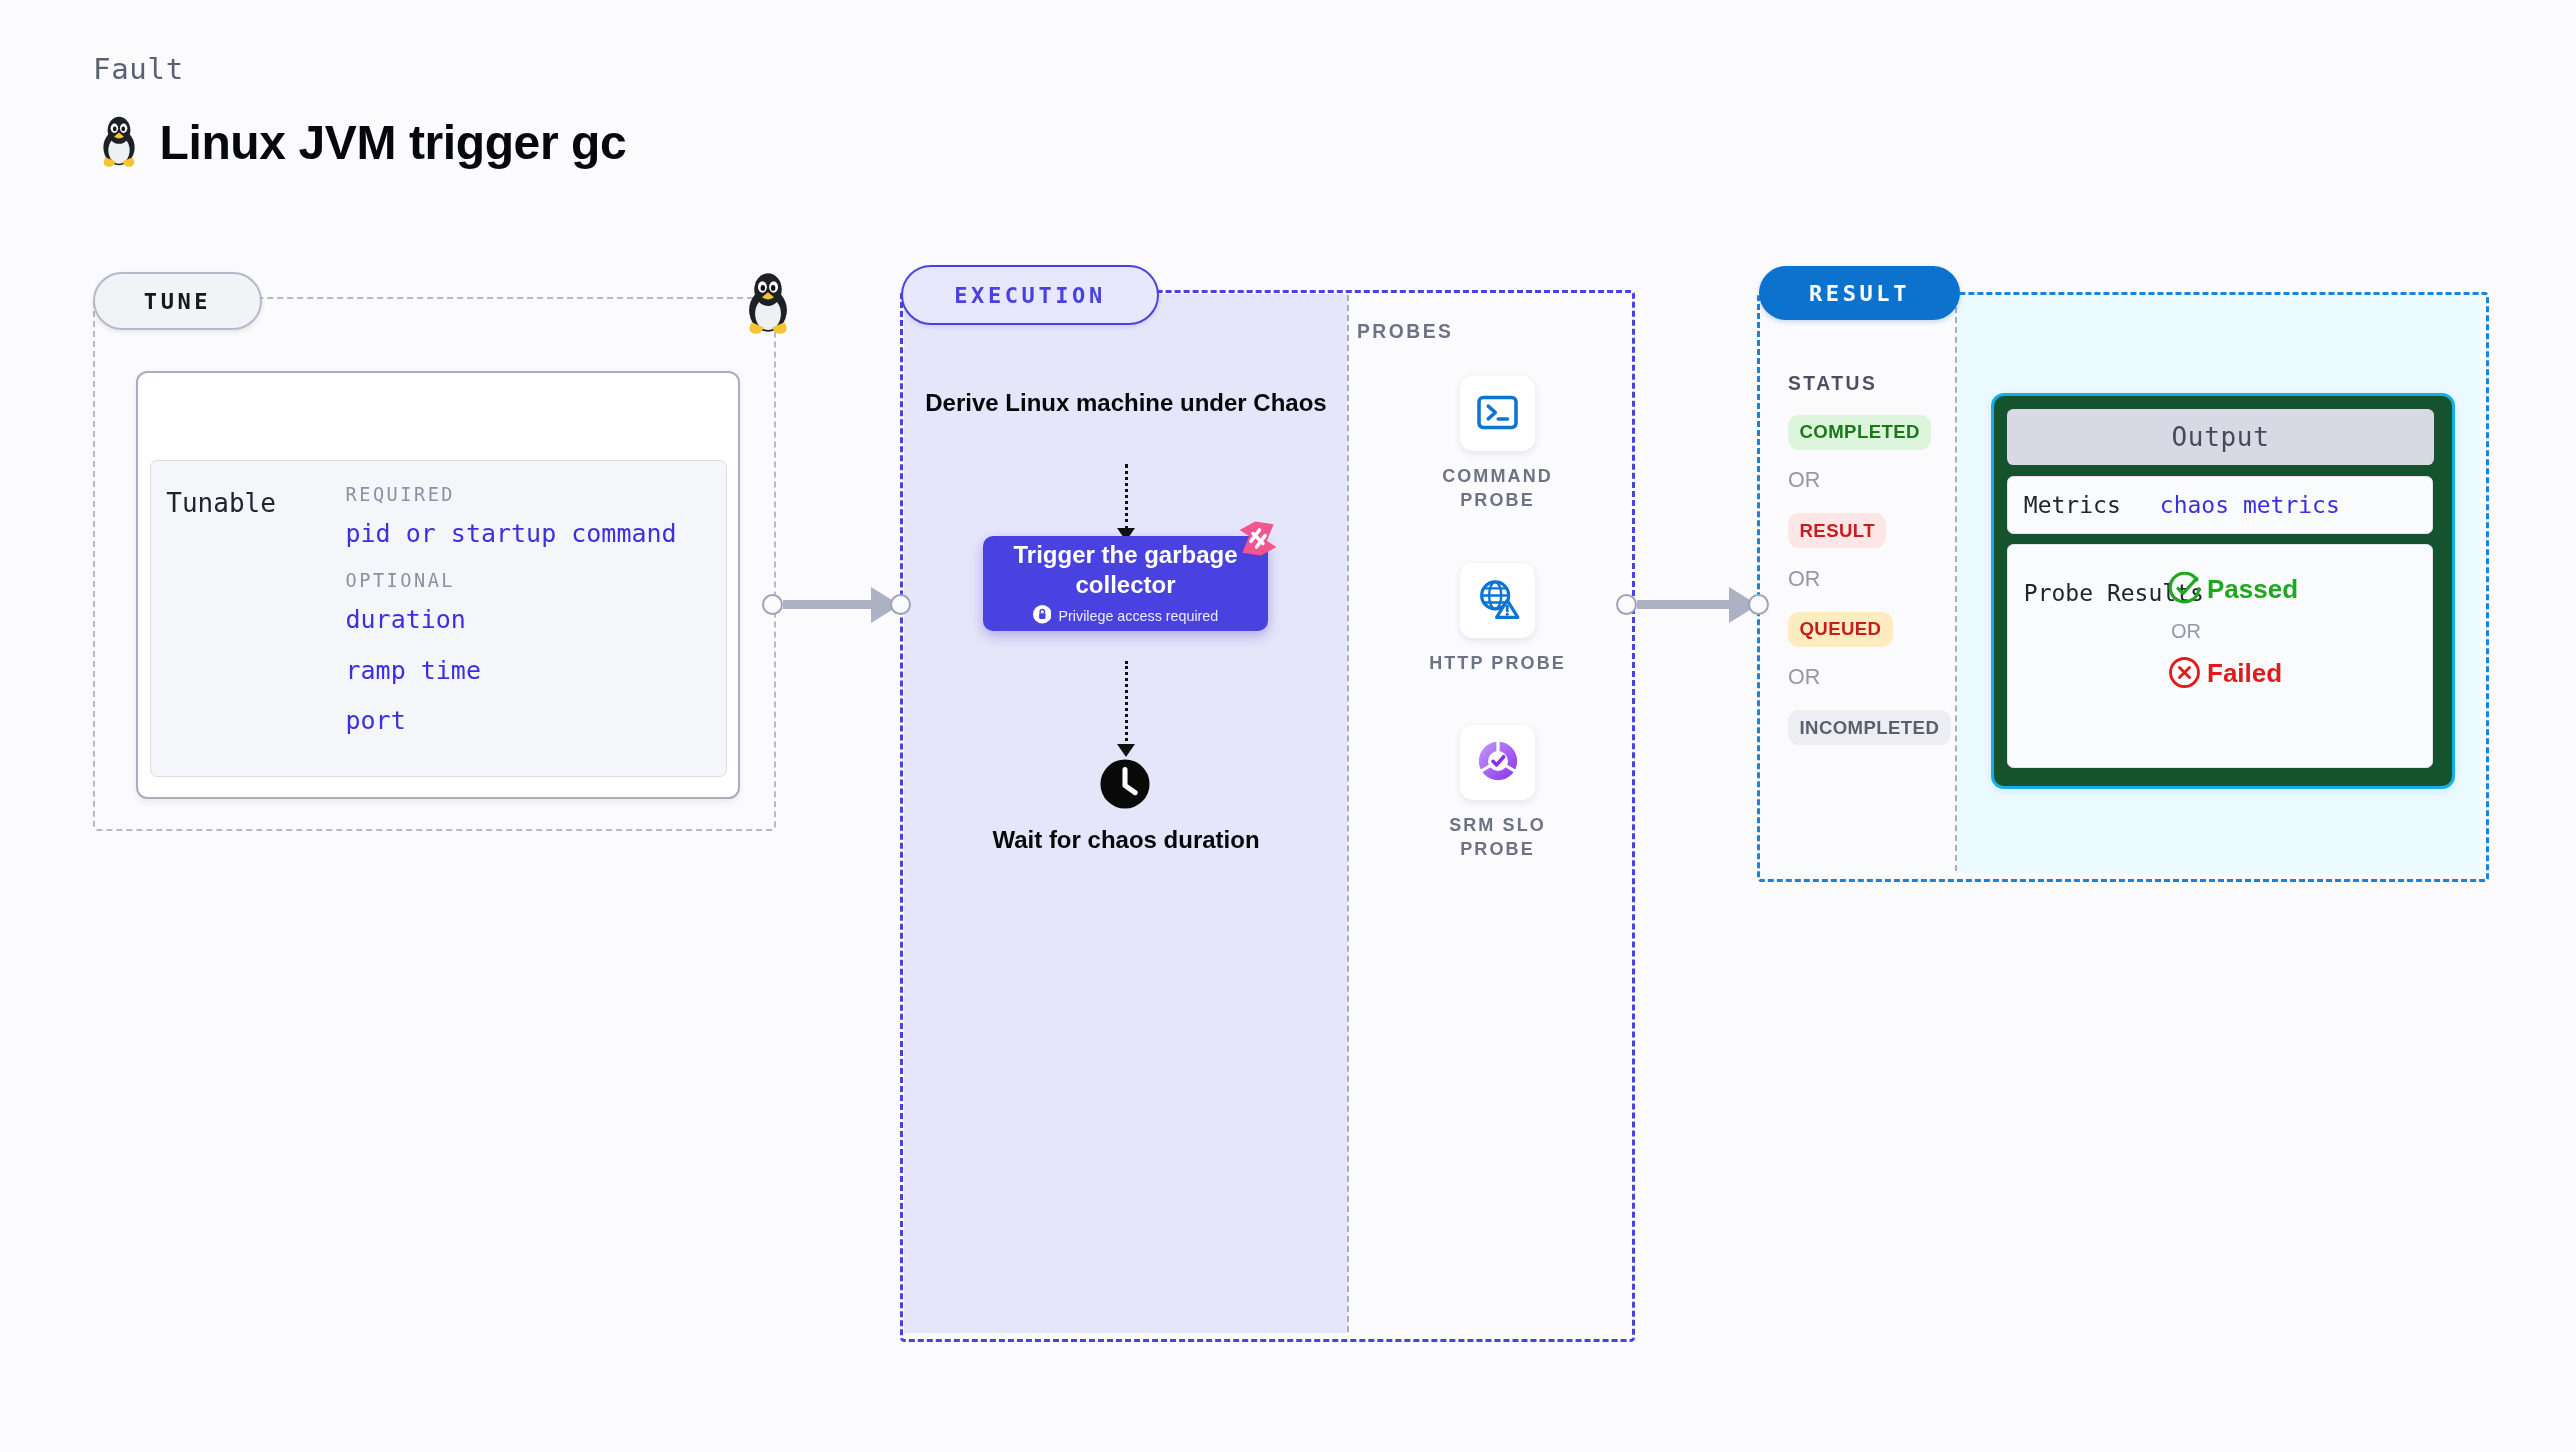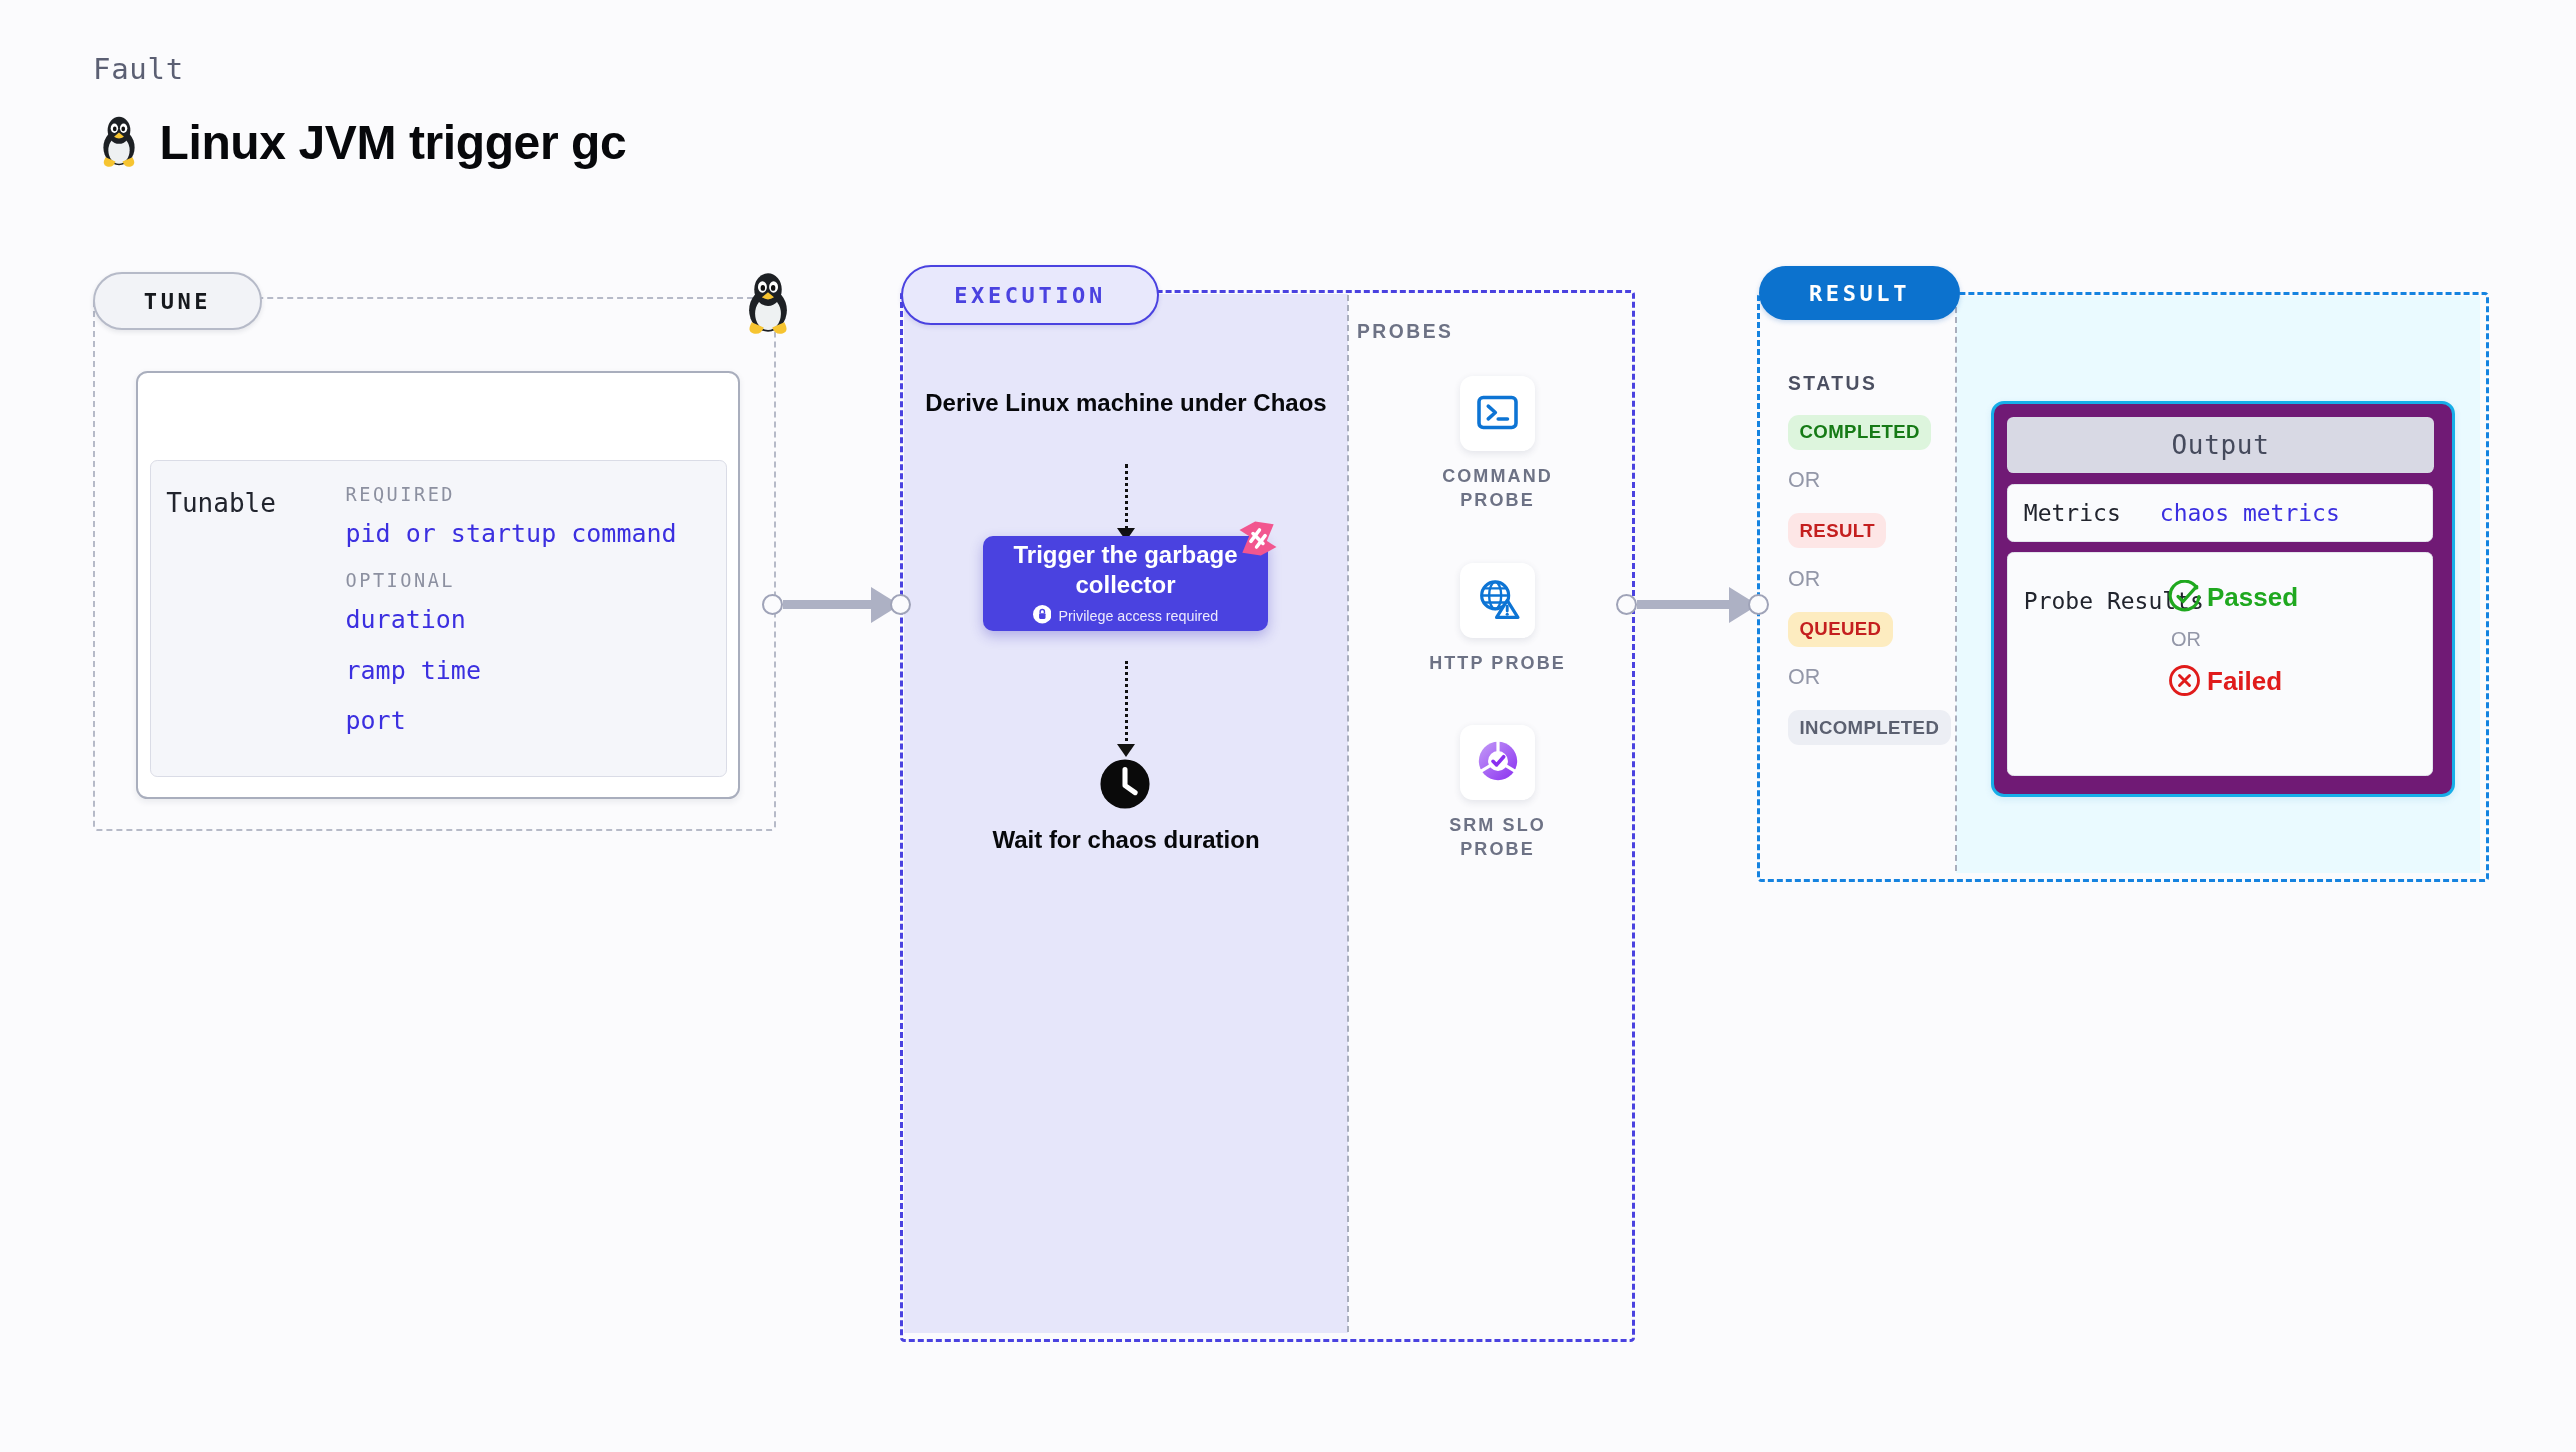--- a/index.html
+++ b/index.html
@@ -156,23 +156,22 @@
     font-size:18.6px;font-weight:700;letter-spacing:0.4px;
   }
   .or{margin-top:18.6px;font-size:21.5px;color:#9397a8;}
   .b-completed{background:#ddf5dd;color:#167a16;}
   .b-errored{background:#fde6e6;color:#c41f1f;}
   .b-queued{background:#fdecc0;color:#c41f1f;}
   .b-incompleted{background:#eceef4;color:#5b6070;}
 
   #output-card{
     position:absolute;left:1991px;top:393px;width:458px;height:390px;
-    background:#701a75;border:3.6px solid #17aee8;border-radius:13px;
+    background:#14532d;border:3.6px solid #17aee8;border-radius:13px;
     box-shadow:0 2.1px 7.2px rgba(20,120,190,.10);
-    margin-top:8px;
   }
   #output-head{
     position:absolute;left:13px;top:13px;width:427px;height:56px;
     background:#d8d9e4;border-radius:6.4px;
     display:flex;align-items:center;justify-content:center;
     font-size:26px;color:#454a5c;letter-spacing:0.7px;
   }
   #metrics-row{
     position:absolute;left:13px;top:80px;width:424px;height:56px;
     background:#fafbfd;border:1.4px solid #e2e4ec;border-radius:6.4px;

